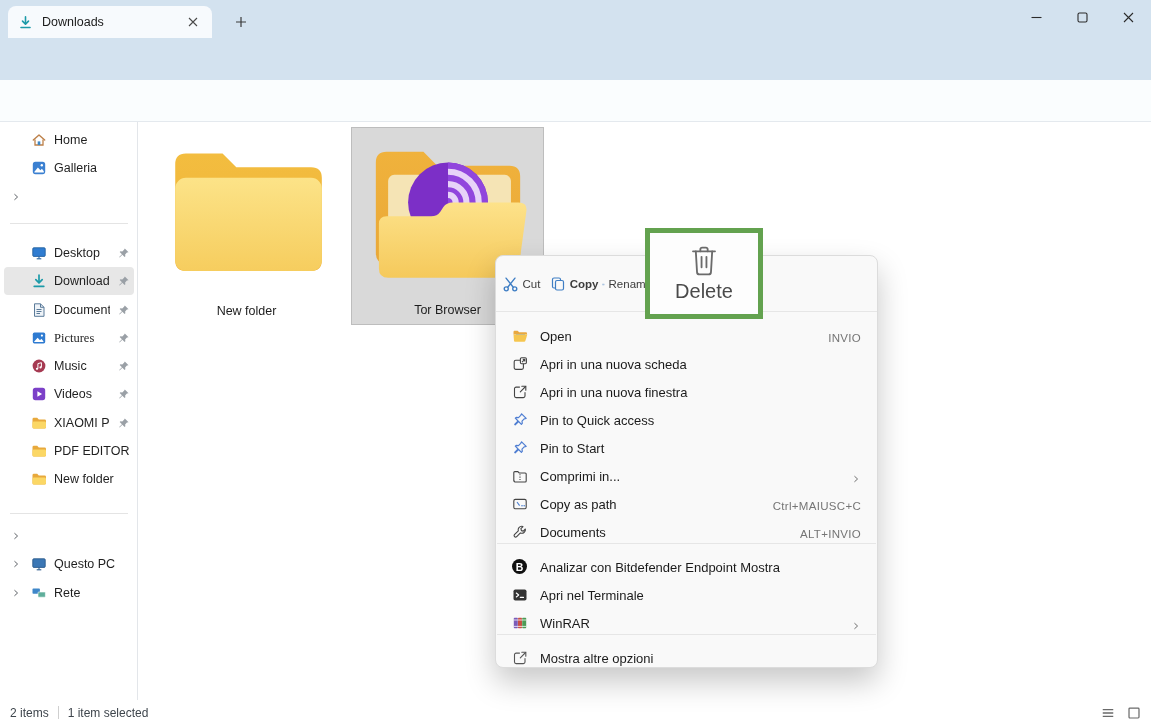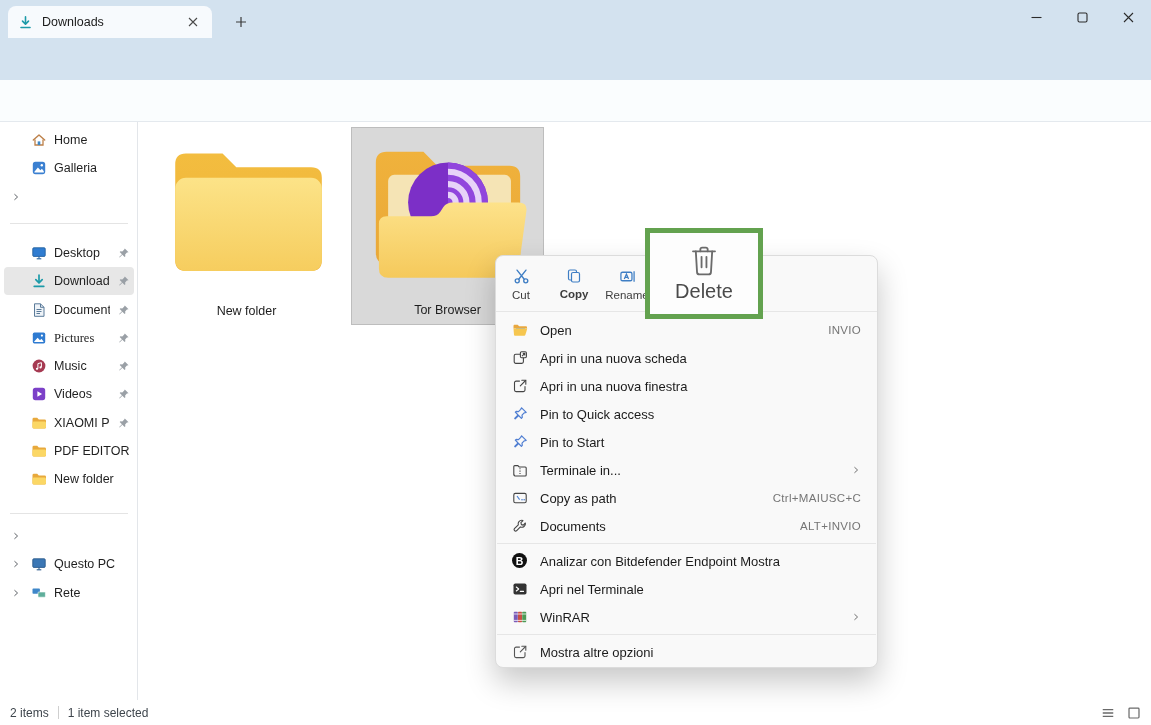--- a/index.html
+++ b/index.html
@@ -44,24 +44,24 @@
   .side-div{position:absolute;left:10px;width:118px;height:1px;background:#e4e4e4;}
 
   
   .tile{position:absolute;top:127px;height:198px;display:flex;flex-direction:column;align-items:center;box-sizing:border-box;}
   .tile .flabel{font-size:12.5px;color:#1d1d1d;margin-top:auto;margin-bottom:7px;}
   .tile.selected{background:#d9d9d9;border:1px solid #bdbdbd;}
 
   
   .ctxmenu{position:absolute;left:495px;top:255px;width:383px;height:413px;background:#f9f9f9;border:1px solid #dcdcdc;border-radius:8px;box-shadow:0 14px 30px rgba(0,0,0,.22);box-sizing:border-box;z-index:5;}
   .quickrow{position:absolute;left:0;top:0;width:100%;height:56px;border-bottom:1px solid #e6e6e6;box-sizing:border-box;}
-  .qa{position:absolute;top:6px;width:50px;height:44px;display:flex;flex-direction:column;align-items:center;justify-content:center;gap:4px;border-radius:4px;}
+  .qa{position:absolute;top:6px;width:50px;height:44px;display:flex;flex-direction:row;align-items:center;justify-content:center;gap:4px;border-radius:4px;}
   .qa-label{font-size:11.5px;color:#3d3d3d;}
   .menu-list{position:absolute;left:0;top:57px;width:100%;padding:3px 0;}
-  .menu-item{height:28px;display:flex;align-items:center;gap:12px;padding:0 12px;margin:0 4px;border-radius:4px;font-size:13px;color:#1b1b1b;}
+  .menu-item{height:28px;display:flex;align-items:flex-end;gap:12px;padding:0 12px;margin:0 4px;border-radius:4px;font-size:13px;color:#1b1b1b;}
   .mi-icon{width:16px;height:16px;flex:none;}
   .mi-label{white-space:nowrap;}
   .mi-right{margin-left:auto;font-size:11.5px;color:#757575;letter-spacing:.3px;}
   .mi-chev{margin-left:auto;}
   .menu-sep{height:1px;background:#e6e6e6;margin:3px 1px;}
   .bd-circle{width:15px;height:15px;border-radius:50%;background:#111;color:#fff;font-size:10.5px;font-weight:bold;display:flex;align-items:center;justify-content:center;}
 
   
   .annot{position:absolute;left:645px;top:228px;width:118px;height:91px;background:#fdfdfd;border:5px solid #63a24f;box-sizing:border-box;z-index:9;display:flex;flex-direction:column;align-items:center;justify-content:center;gap:3px;}
   .annot-label{font-size:20px;color:#4a4a4a;}
@@ -610,21 +610,21 @@
         </span>
         <span class="mi-label">Pin to Start</span>
       </div>
       <div class="menu-item">
         <span class="mi-icon">
           <svg viewBox="0 0 16 16" width="16" height="16" fill="none" stroke="#444" stroke-width="1.1">
               <path d="M1.8 13V4.6c0-.6.4-1 1-1h3l1.4 1.4h6c.6 0 1 .4 1 1V13c0 .6-.4 1-1 1h-10c-.6 0-1-.4-1-1z"></path>
               <path d="M8 6.2v1.1M8 8.6v1.1M8 11v1.1"></path>
             </svg>
         </span>
-        <span class="mi-label">Terminale in...</span>
+        <span class="mi-label">Comprimi in...</span>
         <span class="mi-chev">
           <svg width="10" height="10" viewBox="0 0 16 16" fill="none" stroke="#666" stroke-width="1.5">
               <path d="M5.5 3.5L10.5 8l-5 4.5"></path>
             </svg>
         </span>
       </div>
       <div class="menu-item">
         <span class="mi-icon">
           <svg viewBox="0 0 16 16" width="16" height="16" fill="none" stroke="#444" stroke-width="1.1">
               <rect x="1.8" y="3.4" width="12.4" height="9.4" rx="1.5"></rect>

